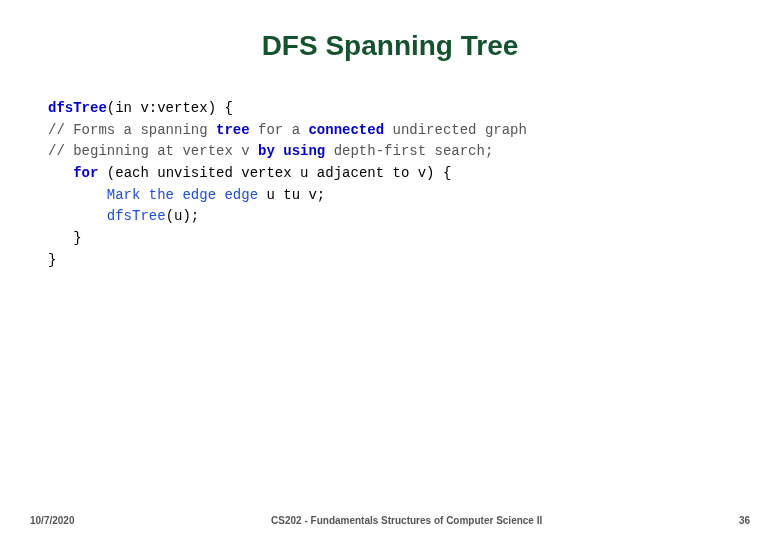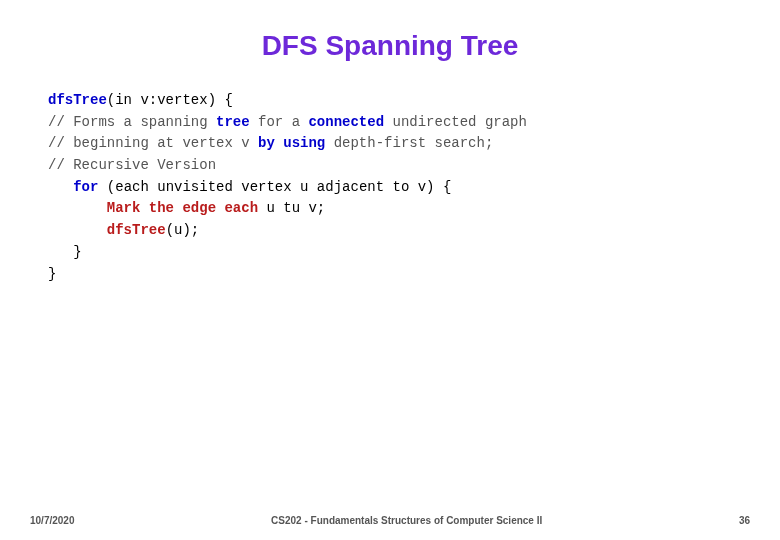--- a/index.html
+++ b/index.html
@@ -21,22 +21,22 @@
       height: 540px;
       background: #ffffff;
       position: relative;
       padding: 30px 40px 20px 40px;
     }
 
     .slide-title {
       text-align: center;
       font-size: 28px;
       font-weight: bold;
-      color: #6d28d9;
-      margin-bottom: 28px;
+      color: #14532d;
+      margin-bottom: 36px;
       font-family: Arial, sans-serif;
     }
 
     .code-block {
       font-family: 'Courier New', Courier, monospace;
       font-size: 14px;
       line-height: 1.55;
       color: #000000;
       margin-left: 8px;
     }
@@ -45,22 +45,22 @@
       display: block;
       white-space: pre;
     }
 
     .keyword-blue {
       color: #0000cc;
       font-weight: bold;
     }
 
     .keyword-red {
-      color: #b91c1c;
-      font-weight: bold;
+      color: #1d4ed8;
+      font-weight: normal;
     }
 
     .comment {
       color: #555555;
       font-weight: normal;
     }
 
     .normal {
       color: #000000;
     }
@@ -86,26 +86,25 @@
   <h1 class="slide-title">DFS Spanning Tree</h1>
 
   <div class="code-block">
 
     <span class="code-line"><span class="keyword-blue">dfsTree</span><span class="normal">(in v:vertex) {</span></span>
 
     <span class="code-line"><span class="comment">// Forms a spanning <span class="keyword-blue">tree</span> for a <span class="keyword-blue">connected</span> undirected graph</span></span>
 
     <span class="code-line"><span class="comment">// beginning at vertex v <span class="keyword-blue">by using</span> depth-first search;</span></span>
 
-    <span class="code-line"><span class="comment">// Recursive Version</span></span>
 
 
     <span class="code-line">   <span class="keyword-blue">for</span><span class="normal"> (each unvisited vertex u adjacent to v) {</span></span>
 
-    <span class="code-line">       <span class="keyword-red">Mark the edge</span><span class="normal"> <span class="keyword-red">each</span> u tu v;</span></span>
+    <span class="code-line">       <span class="keyword-red">Mark the edge</span><span class="normal"> <span class="keyword-red">edge</span> u tu v;</span></span>
 
     <span class="code-line">       <span class="keyword-red">dfsTree</span><span class="normal">(u);</span></span>
 
     <span class="code-line">   }</span>
 
     <span class="code-line">}</span>
 
   </div>
 
   <div class="footer">

